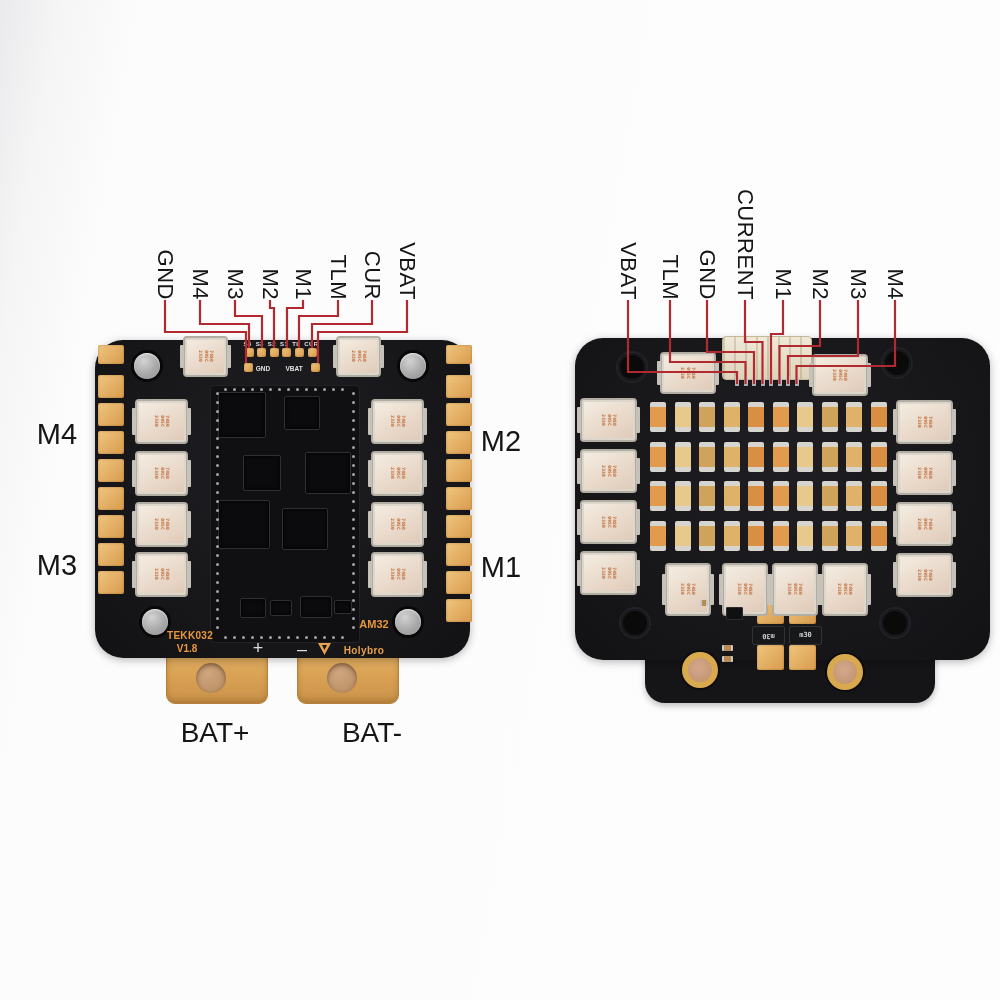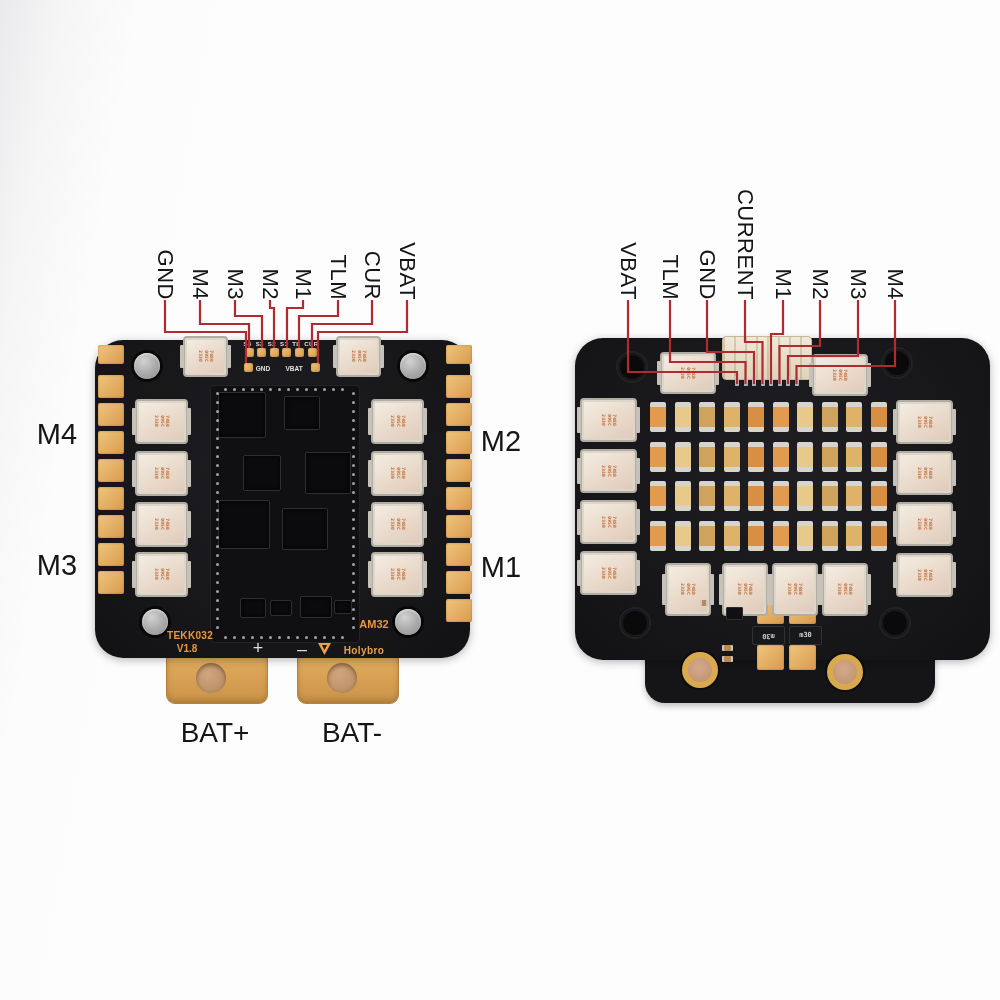--- a/index.html
+++ b/index.html
@@ -438,14 +438,14 @@
     <div class="vlabel" style="left: 734px; top: 300px;">CURRENT</div>
     <div class="vlabel" style="left: 772px; top: 300px;">M1</div>
     <div class="vlabel" style="left: 809px; top: 300px;">M2</div>
     <div class="vlabel" style="left: 847px; top: 300px;">M3</div>
     <div class="vlabel" style="left: 884px; top: 300px;">M4</div>
     <div class="hlabel" style="left: 57px; top: 434px;">M4</div>
     <div class="hlabel" style="left: 57px; top: 565px;">M3</div>
     <div class="hlabel" style="left: 501px; top: 441px;">M2</div>
     <div class="hlabel" style="left: 501px; top: 567px;">M1</div>
     <div class="hlabel batlabel" style="left: 215px; top: 733px;">BAT+</div>
-    <div class="hlabel batlabel" style="left: 352px; top: 733px;">BAT-</div>
+    <div class="hlabel batlabel" style="left: 372px; top: 733px;">BAT-</div>
   </div>
 
 </body></html>

